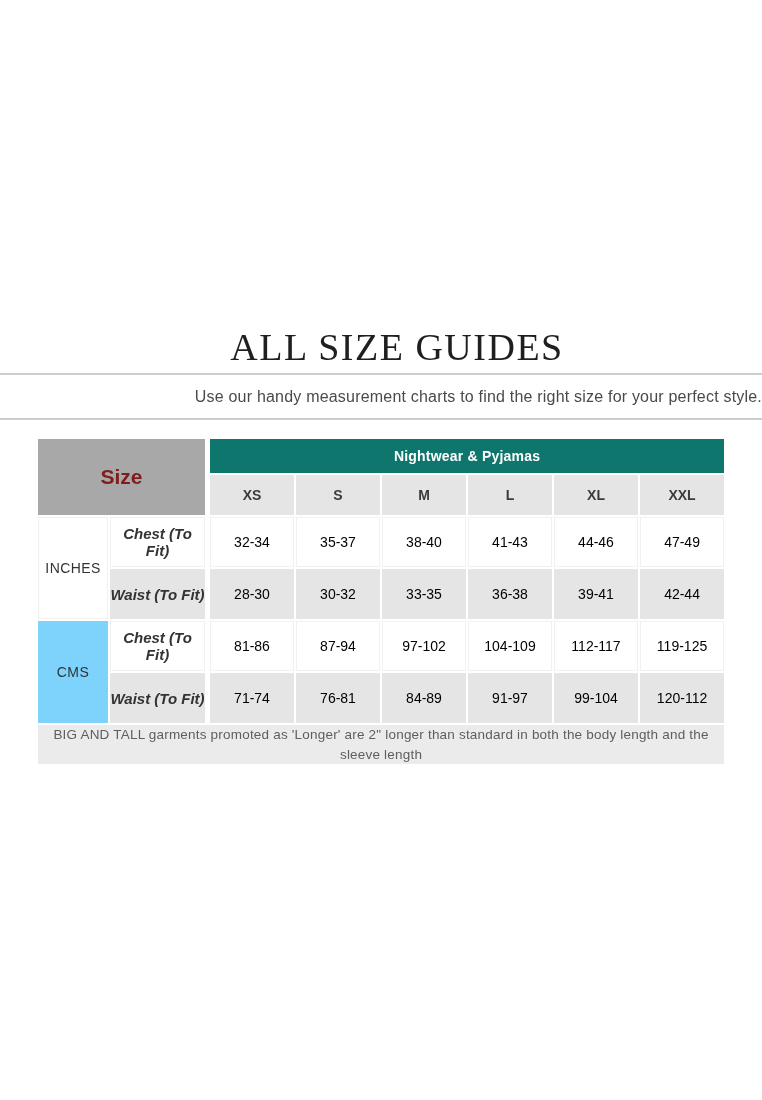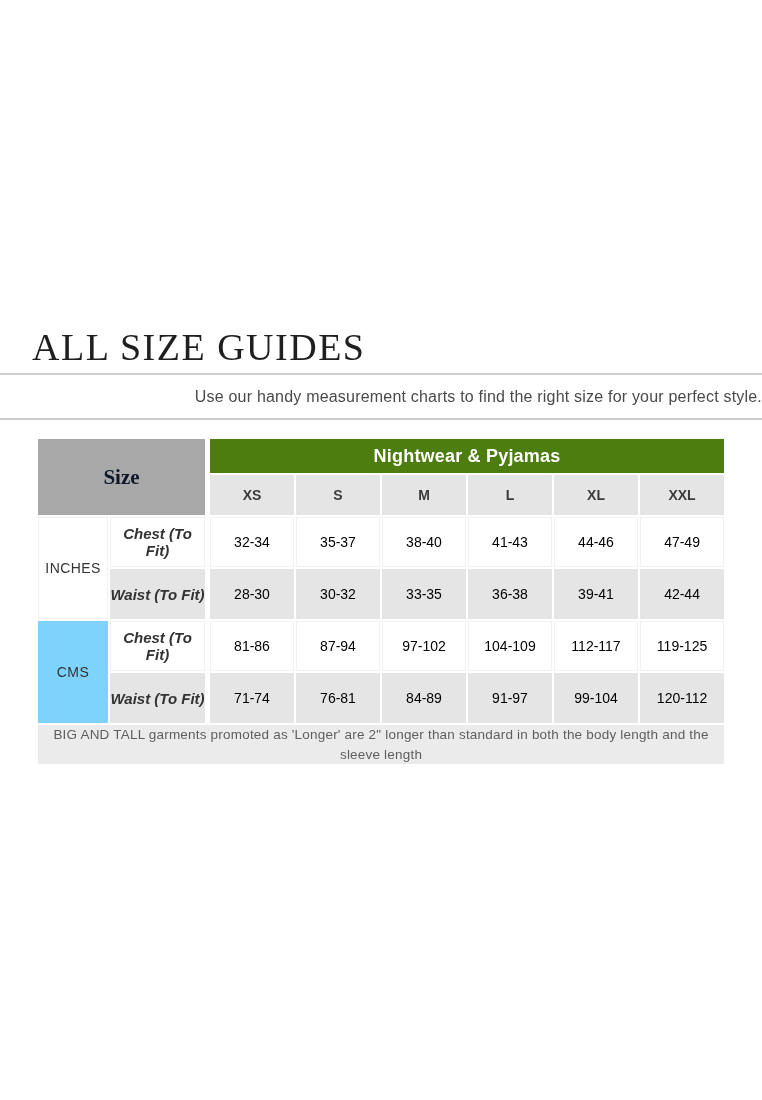--- a/index.html
+++ b/index.html
@@ -6,21 +6,21 @@
   html, body {
     margin: 0; padding: 0;
     width: 762px; height: 1100px;
     background: #ffffff;
     font-family: "Liberation Sans", sans-serif;
   }
   .page { width: 762px; height: 1100px; overflow: hidden; }
 
   .title {
     margin: 327px 0 0 0;
-    text-align: left;
+    text-align: center;
     font-family: "Liberation Serif", serif;
     font-weight: 400;
     font-size: 38px;
     line-height: 40px;
     letter-spacing: 1.5px;
     color: #1f1f1f;
     padding-left: 32px;
   }
   .divider {
     border: 0;
@@ -45,29 +45,28 @@
     margin: 17px 0 0 36px;
   }
   table.size-guide th, table.size-guide td {
     padding: 0;
     text-align: center;
     vertical-align: middle;
     overflow: hidden;
   }
   .corner-cell {
     background: #a8a8a8;
-    color: #0f172a;
+    color: #7f1d1d;
     font-size: 21px;
     font-weight: bold;
-    font-family: Liberation Serif, serif;
   }
   .group-hdr-cell {
-    background: #4d7c0f;
+    background: #0f766e;
     color: #ffffff;
-    font-size: 18px;
+    font-size: 14px;
     font-weight: bold;
     letter-spacing: 0.2px;
     height: 34px;
   }
   .size-col-cell {
     background: #e5e5e5;
     color: #3b3b3b;
     font-size: 14px;
     font-weight: bold;
     height: 40px;

